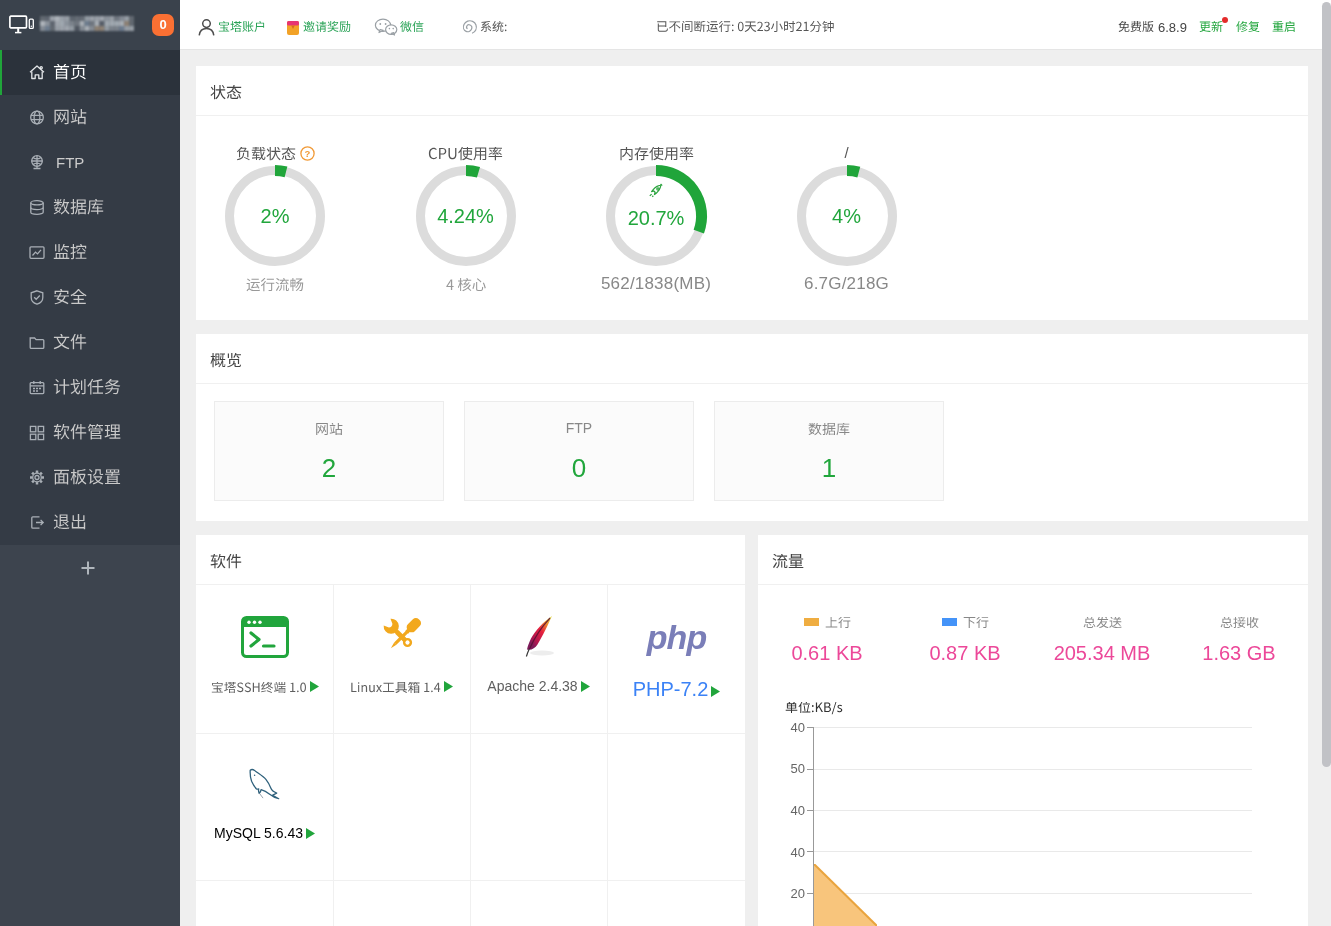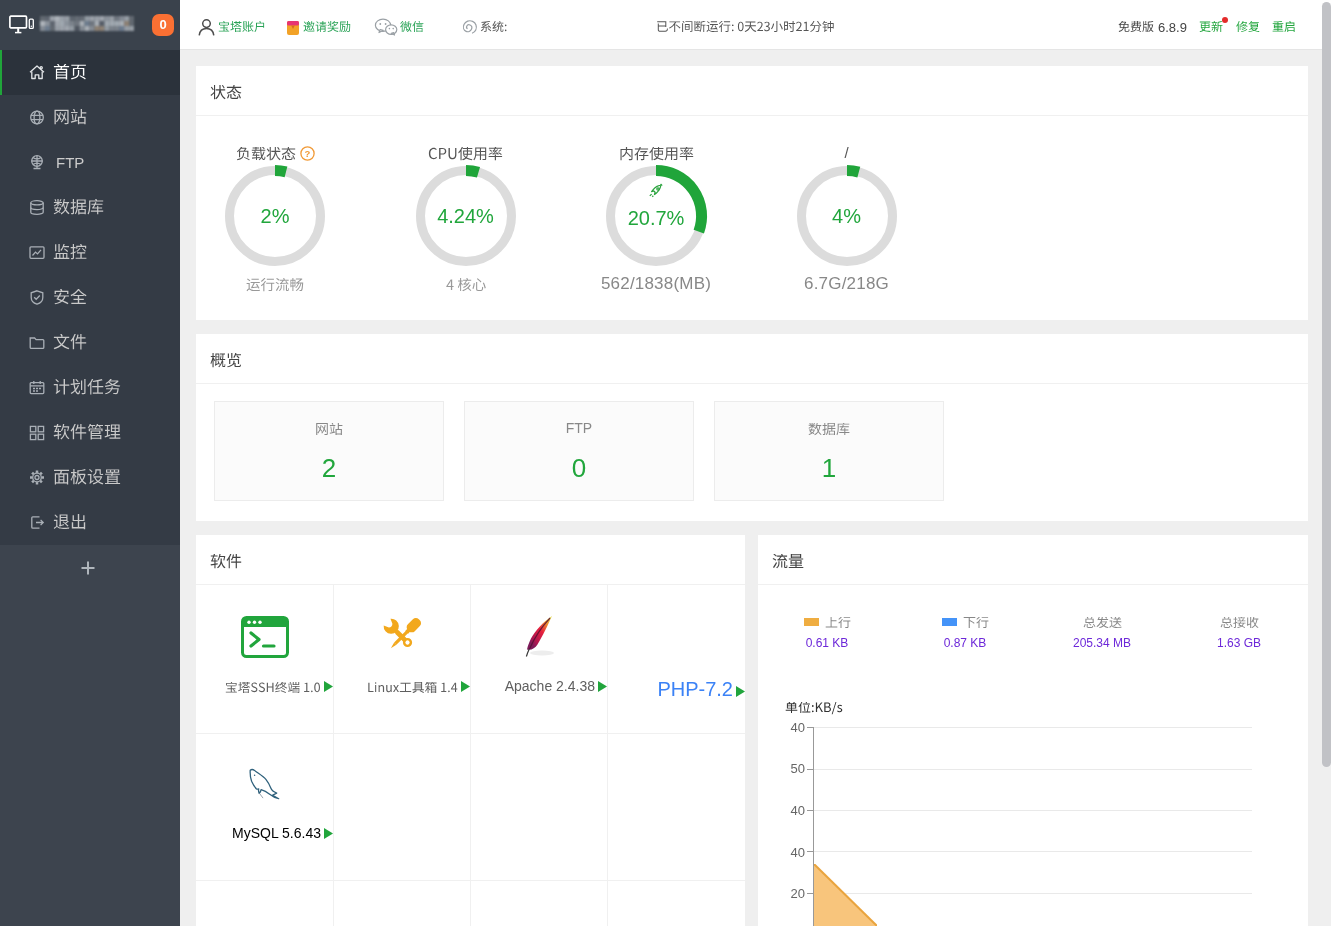--- a/index.html
+++ b/index.html
@@ -18,23 +18,23 @@
 .card{position:absolute;background:#fff}
 .chead{height:50px;border-bottom:1px solid #f0f0f0;padding:18px 0 0 14px}
 .dcol{position:absolute;width:190px;text-align:center}
 .pct{position:absolute;width:190px;text-align:center;font-size:20px;color:#21a63c;line-height:20px}
 .dlab{position:absolute;width:190px;text-align:center;font-size:17px;letter-spacing:0.2px;color:#888}
 .obox{position:absolute;width:230px;height:100px;background:#fbfbfb;border:1px solid #ececec;
  text-align:center}
 .onum{font-size:26px;color:#21a63c;margin-top:16px}
 .gline{position:absolute;background:#f0f0f0}
 .scell{position:absolute;width:137px;height:64px;display:flex;align-items:center;justify-content:center}
-.slab{position:absolute;width:137px;text-align:right;font-size:14px;color:#5f5f5f;white-space:nowrap}
+.slab{position:absolute;width:137px;text-align:center;font-size:14px;color:#5f5f5f;white-space:nowrap}
 .tcol{position:absolute;width:138px;text-align:center}
-.tval{font-size:12px;color:#6d28d9;margin-top:7px}
+.tval{font-size:20px;color:#ec4899;margin-top:13px}
 .ylab{position:absolute;width:30px;text-align:right;font-size:13px;color:#666}
 .grid{position:absolute;height:1px;background:#e9e9e9}
 #thumb{position:absolute;right:0px;top:2px;width:9px;height:765px;background:#c1c2c6;
  border-radius:5px;z-index:9}
 </style></head><body>
 <div id="topbar">
     <div class="tbi" style="left:198px">
       <svg style="" width="17" height="18" viewBox="0 0 17 18">
         <g fill="none" stroke="#4d4d4d" stroke-width="1.5">
           <circle cx="8.5" cy="5.6" r="3.8"></circle>
@@ -461,20 +461,23 @@
         </defs>
 <ellipse cx="19" cy="38" rx="12" ry="2.6" fill="#ededed"></ellipse>
 <path d="M29 1C20 7 12 16 8 23.5 6 27.5 4.8 31 4 34.5 8 35.5 12 33.5 14.5 29.5 19.5 21.5 25 9.5 29 1Z" fill="url(#fg)"></path>
 <path d="M27 3C19.5 11 11.5 22.5 6.5 34" fill="none" stroke="#551030" stroke-width="1.15" opacity="0.85"></path>
 <path d="M6.2 34C5.2 36.3 4.2 38.7 3.4 41.5" fill="none" stroke="#3a3a3a" stroke-width="1.2"></path>
       </svg>
     </div>
     <div class="slab" style="left:274px;top:143px"><span style="font-size:14px;color:#5f5f5f">Apache 2.4.38</span><svg style="vertical-align:-1px;margin-left:3px" width="9" height="11" viewBox="0 0 9 11">
         <polygon points="0,0 9,5.5 0,11" fill="#21a53c"></polygon>
       </svg></div>
+    <div class="scell" style="left:412px;top:70px">
+      <span style="font-style:italic;font-weight:bold;font-size:34px;color:#7a7eb8;letter-spacing:-1px">php</span>
+    </div>
     <div class="slab" style="left:412px;top:143px"><span style="font-size:20px;color:#3b82f6">PHP-7.2</span><svg style="vertical-align:-1px;margin-left:3px" width="9" height="11" viewBox="0 0 9 11">
         <polygon points="0,0 9,5.5 0,11" fill="#21a53c"></polygon>
       </svg></div>
     <div class="scell" style="left:0px;top:218px">
       <svg style="" width="34" height="34" viewBox="0 0 34 34">
         <g fill="none" stroke="#2f617c" stroke-width="1.3" stroke-linejoin="round" stroke-linecap="round">
 <path d="M2.2 2.2 C3.6 1.1 5.2 1.4 6.6 2.5 C11.2 5.9 15.4 8.3 17.9 11.3 C20.1 14 21.7 17.1 22.9 20.3 C23.6 22.1 25.2 23.7 28.7 25.1 L24.7 27.2 L30.7 30.7 C27.5 29.9 24.3 28.3 21.7 26.2 C18.9 24 16.2 22.5 13.1 21.7 C12.9 23.2 12.3 24.4 11.2 25.4 C10.5 23.8 10.3 22.3 10.7 20.9 C9.9 21.2 9.1 21.2 8.3 20.8 C7 19.3 5 16.5 3.6 13.3 C2.4 10 2 5.8 2.2 2.2 Z"></path>
 <path d="M11.8 25.8 L14.8 29.8" stroke="#8d9aa5" stroke-width="0.9"></path>
 </g>
         <circle cx="6.6" cy="7.2" r="0.75" fill="#2f617c"></circle>

